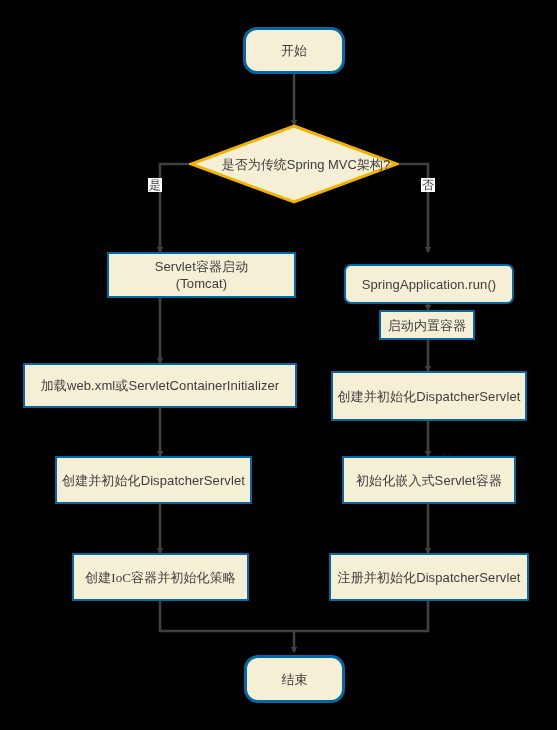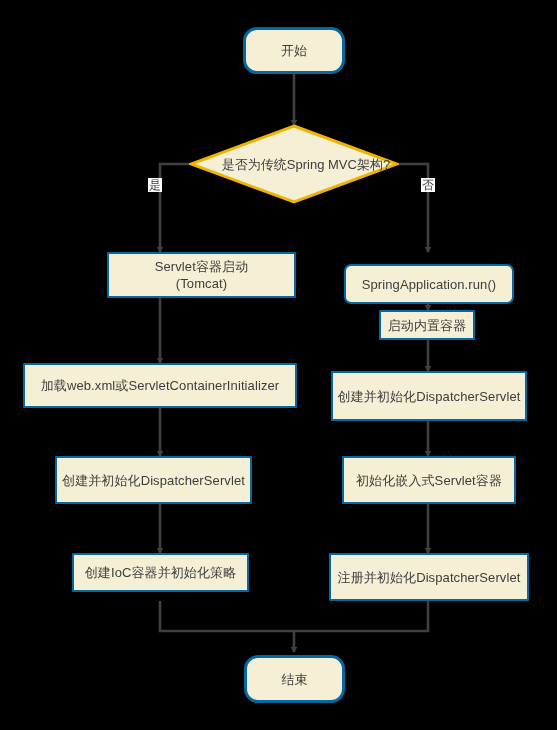--- a/index.html
+++ b/index.html
@@ -142,21 +142,21 @@
   <div class="edge-label" style="left:148px; top:178px;">是</div>
   <div class="edge-label" style="left:421px; top:178px;">否</div>
 
   <div class="node sharp" style="left:66px; top:252px; width:189px; height:46px;margin-left:41px;">Servlet容器启动
 (Tomcat)</div>
 
   <div class="node sharp" style="left:23px; top:363px; width:274px; height:45px;">加载web.xml或ServletContainerInitializer</div>
 
   <div class="node sharp" style="left:55px; top:456px; width:197px; height:48px;">创建并初始化DispatcherServlet</div>
 
-  <div class="node sharp" style="left:72px; top:553px; width:177px; height:39px;">创建IoC容器并初始化策略</div>
+  <div class="node sharp" style="left:72px; top:553px; width:177px; height:48px;font-family:Liberation Serif, serif;">创建IoC容器并初始化策略</div>
 
   <div class="node rounded" style="left:344px; top:252px; width:170px; height:40px;">SpringApplication.run()</div>
 
   <div class="node sharp" style="left:379px; top:310px; width:96px; height:30px;">启动内置容器</div>
 
   <div class="node sharp" style="left:331px; top:371px; width:196px; height:50px;">创建并初始化DispatcherServlet</div>
 
   <div class="node sharp" style="left:342px; top:456px; width:174px; height:48px;">初始化嵌入式Servlet容器</div>
 
   <div class="node sharp" style="left:329px; top:553px; width:200px; height:48px;">注册并初始化DispatcherServlet</div>

